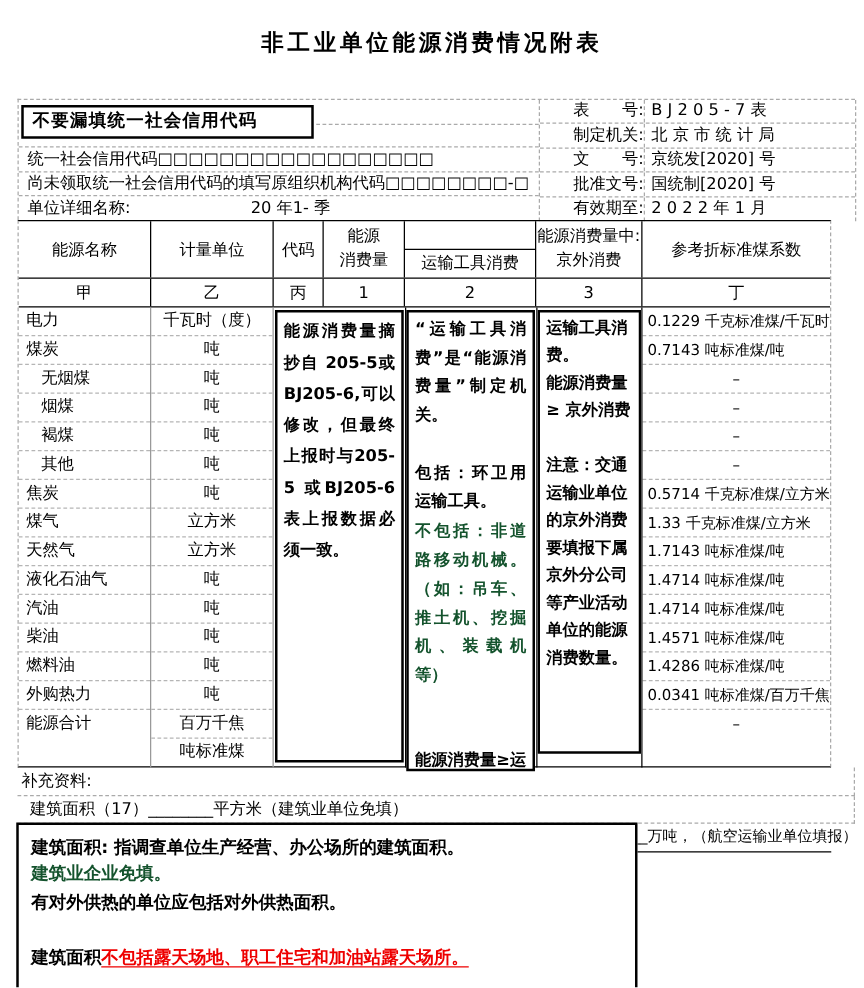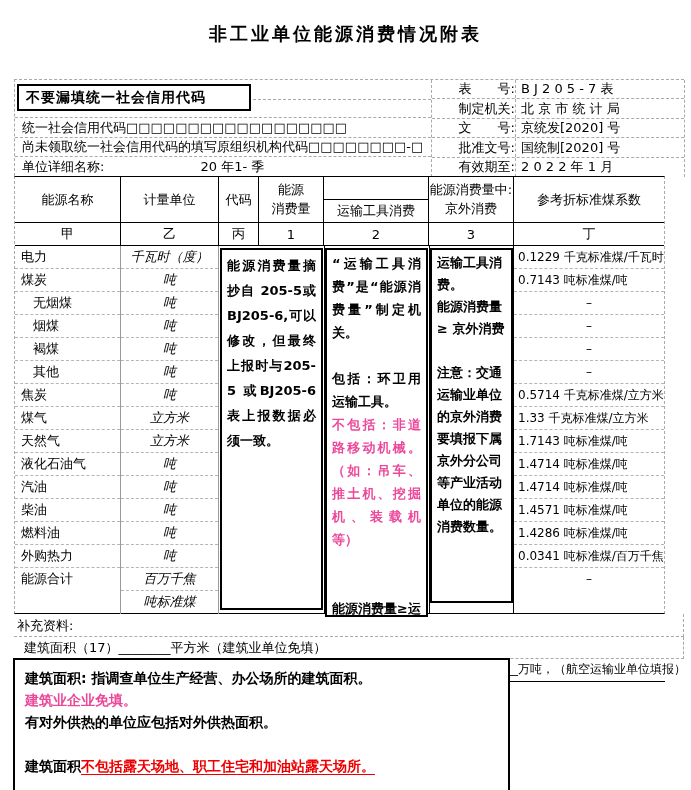--- a/index.html
+++ b/index.html
@@ -48,21 +48,21 @@
   .w1 { width: 106px; } .w2 { width: 98px; } .w3 { width: 40px; } .w4 { width: 65px; }
   .w5 { width: 105px; } .w6 { width: 85px; } .w7 { flex: 1; }
   .pre { white-space: pre-line; line-height: 1.45; }
   .c5h { position: relative; }
   .c5h .sub { position: absolute; left: 0; right: 0; bottom: 0; height: 23px;
               border-top: 1px solid #000; line-height: 22px; text-align: center; }
 
   .tbody { position: relative; display: flex; height: 368px; }
   .col { height: 100%; }
   .col-name { width: 106px; border-right: 1px solid #999; }
-  .col-unit { width: 98px; border-right: 1px solid #999; text-align: center; font-style: italic; }
+  .col-unit { width: 98px; border-right: 1px solid #999; text-align: center; }
   .col-mid  { width: 295px; position: relative; border-right: 1px solid #000; }
   .col-mid .vline1 { position: absolute; top: 0; bottom: 0; left: 105px; border-left: 1px solid #000; }
   .col-mid .vline2 { position: absolute; top: 0; bottom: 0; left: 210px; border-left: 1px solid #000; }
   .col-factor { flex: 1; font-size: 12px; }
   .bcell { height: 23px; line-height: 22px; border-bottom: 1px dashed #b5b5b5; padding-left: 6px;
            white-space: nowrap; overflow: hidden; }
   .col-unit .bcell { padding-left: 0; }
   .col-name .bcell.indent { padding-left: 18px; }
   .col-factor .bcell { padding-left: 4px; }
   .col-factor .bcell.center { text-align: center; padding-left: 0; }
@@ -73,21 +73,21 @@
   .note-a { left: 205px; top: 2px; width: 103px; height: 362px; padding: 3px 5px;
             font-size: 13px; line-height: 25px; text-align: justify; }
   .note-b { left: 310px; top: 2px; width: 103px; height: 369px; padding: 2px 5px;
             font-size: 13px; line-height: 23px; }
   .note-b p { text-align: justify; }
   .note-b .p2 { margin-top: 23px; }
   .note-b .p4 { margin-top: 46px; }
   .note-c { left: 415px; top: 2px; width: 83px; height: 355px; padding: 2px 5px;
             font-size: 13px; line-height: 22px; }
   .note-c .p3 { margin-top: 22px; }
-  .red { color: #ec4899; }
+  .red { color: #14532d; font-family: Liberation Serif, serif; }
 
   
   .supplement { position: absolute; left: 14px; top: 614px; width: 670px; font-size: 13px; }
   .supp-row1 { height: 23px; line-height: 23px; padding-left: 3px;
                border-bottom: 1px dashed #aaa; border-right: 1px dashed #aaa; }
   .supp-row2 { height: 22px; line-height: 21px; padding-left: 10px;
                border-bottom: 1px dashed #aaa; border-right: 1px dashed #aaa; }
   .supp-row3 { position: relative; height: 23px; }
   .supp-row3 .solid-bottom { position: absolute; left: 0; top: 22px; width: 651px; border-top: 1px solid #000; }
   .aviation { position: absolute; left: 492px; top: 0; line-height: 21px; font-size: 12px; white-space: nowrap; }

